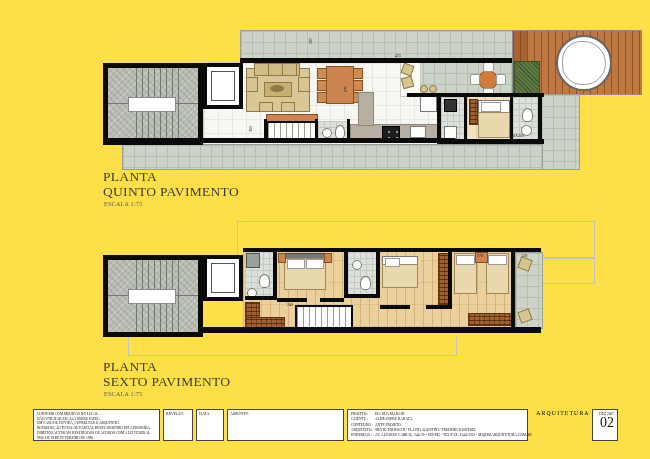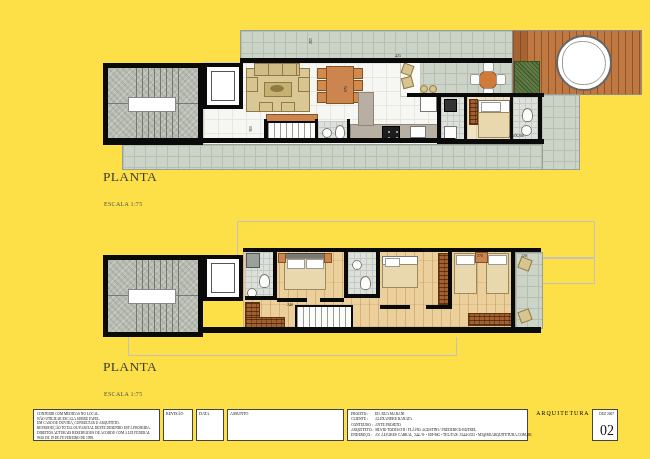--- a/index.html
+++ b/index.html
@@ -38,21 +38,21 @@
   .pscale{position:absolute;color:#555;font-size:6px;letter-spacing:.3px}
   .box{position:absolute;border:1px solid #444;background:#fff;box-sizing:border-box}
   .note{font-size:3.5px;line-height:4.7px;color:#111;white-space:nowrap}
   .flabel{font-size:4px;color:#111;padding:1px 2px}
   .inforows{padding:2px 3px}
   .irow{display:flex;font-size:3.6px;line-height:5.3px;color:#111;white-space:nowrap}
   .il{width:24px;flex:none}
   .logo{position:absolute;text-align:center;color:#000}
   .m3{font-weight:700;font-size:27px;line-height:23px;letter-spacing:-2px}
   .arq{font-size:5.8px;letter-spacing:1.1px}
-  .sheetbox{display:flex;flex-direction:column;justify-content:space-between;align-items:flex-end;padding:2px 3px}
+  .sheetbox{display:flex;flex-direction:column;align-items:flex-end;padding:2px 3px}
   .sdate{font-size:3.5px;color:#111}
   .snum{font-size:14px;line-height:14px;color:#111}
 </style>
 </head>
 <body>
 
 <div id="canvas">
 
   <div class="abs tiles" style="left:240px;top:30px;width:272px;height:31px"></div>
   <div class="abs white" style="left:203px;top:62px;width:252px;height:81px"></div>
@@ -139,20 +139,21 @@
   <div class="abs wall" style="left:264px;top:119px;width:3px;height:22px"></div>
 
   <span class="dim" style="left:395px;top:54px">425</span>
   <span class="dim vdim" style="left:344px;top:92px">670</span>
   <span class="dim vdim" style="left:309px;top:44px">265</span>
   <span class="dim vdim" style="left:249px;top:132px">360</span>
   <span class="dim" style="left:509px;top:134px">200X200</span>
 
   <div class="ptitle" style="left:103px;top:169px">
     <div>PLANTA</div>
+    <div>QUINTO PAVIMENTO</div>
   </div>
   <div class="pscale" style="left:104px;top:201px">ESCALA  1:75</div>
 
   <div class="abs outline" style="left:237px;top:221px;width:356px;height:36px"></div>
   <div class="abs outline" style="left:415px;top:257px;width:178px;height:25px"></div>
   <div class="abs outline" style="left:128px;top:337px;width:327px;height:18px;border-top:none"></div>
 
   <div class="abs sblock" style="left:103px;top:255px;width:90px;height:72px">
     <div class="abs granite" style="left:0;top:0;width:90px;height:72px"></div>
     <div class="abs treads" style="left:28px;top:0;width:44px;height:72px"></div>
@@ -210,20 +211,21 @@
   <div class="abs wall" style="left:426px;top:305px;width:26px;height:4px"></div>
 
   <span class="dim" style="left:424px;top:249px">325</span>
   <span class="dim" style="left:477px;top:254px">270</span>
   <span class="dim" style="left:521px;top:254px">120</span>
   <span class="dim" style="left:287px;top:303px">240</span>
   <span class="dim" style="left:247px;top:249px">150</span>
 
   <div class="ptitle" style="left:103px;top:359px">
     <div>PLANTA</div>
+    <div>SEXTO PAVIMENTO</div>
   </div>
   <div class="pscale" style="left:104px;top:391px">ESCALA  1:75</div>
 
   <div class="box" style="left:33px;top:409px;width:127px;height:32px;padding:2px 3px">
     <div class="note">CONFERIR COM MEDIDAS NO LOCAL.</div>
     <div class="note">NÃO UTILIZAR ESCALA SOBRE PAPEL.</div>
     <div class="note">EM CASO DE DÚVIDA, CONSULTAR O ARQUITETO.</div>
     <div class="note">REPRODUÇÃO TOTAL OU PARCIAL DESTE DESENHO ESTÁ PROIBIDA.</div>
     <div class="note">DIREITOS AUTORAIS RESERVADOS DE ACORDO COM A LEI FEDERAL</div>
     <div class="note">9610 DE 19 DE FEVEREIRO DE 1998.</div>

